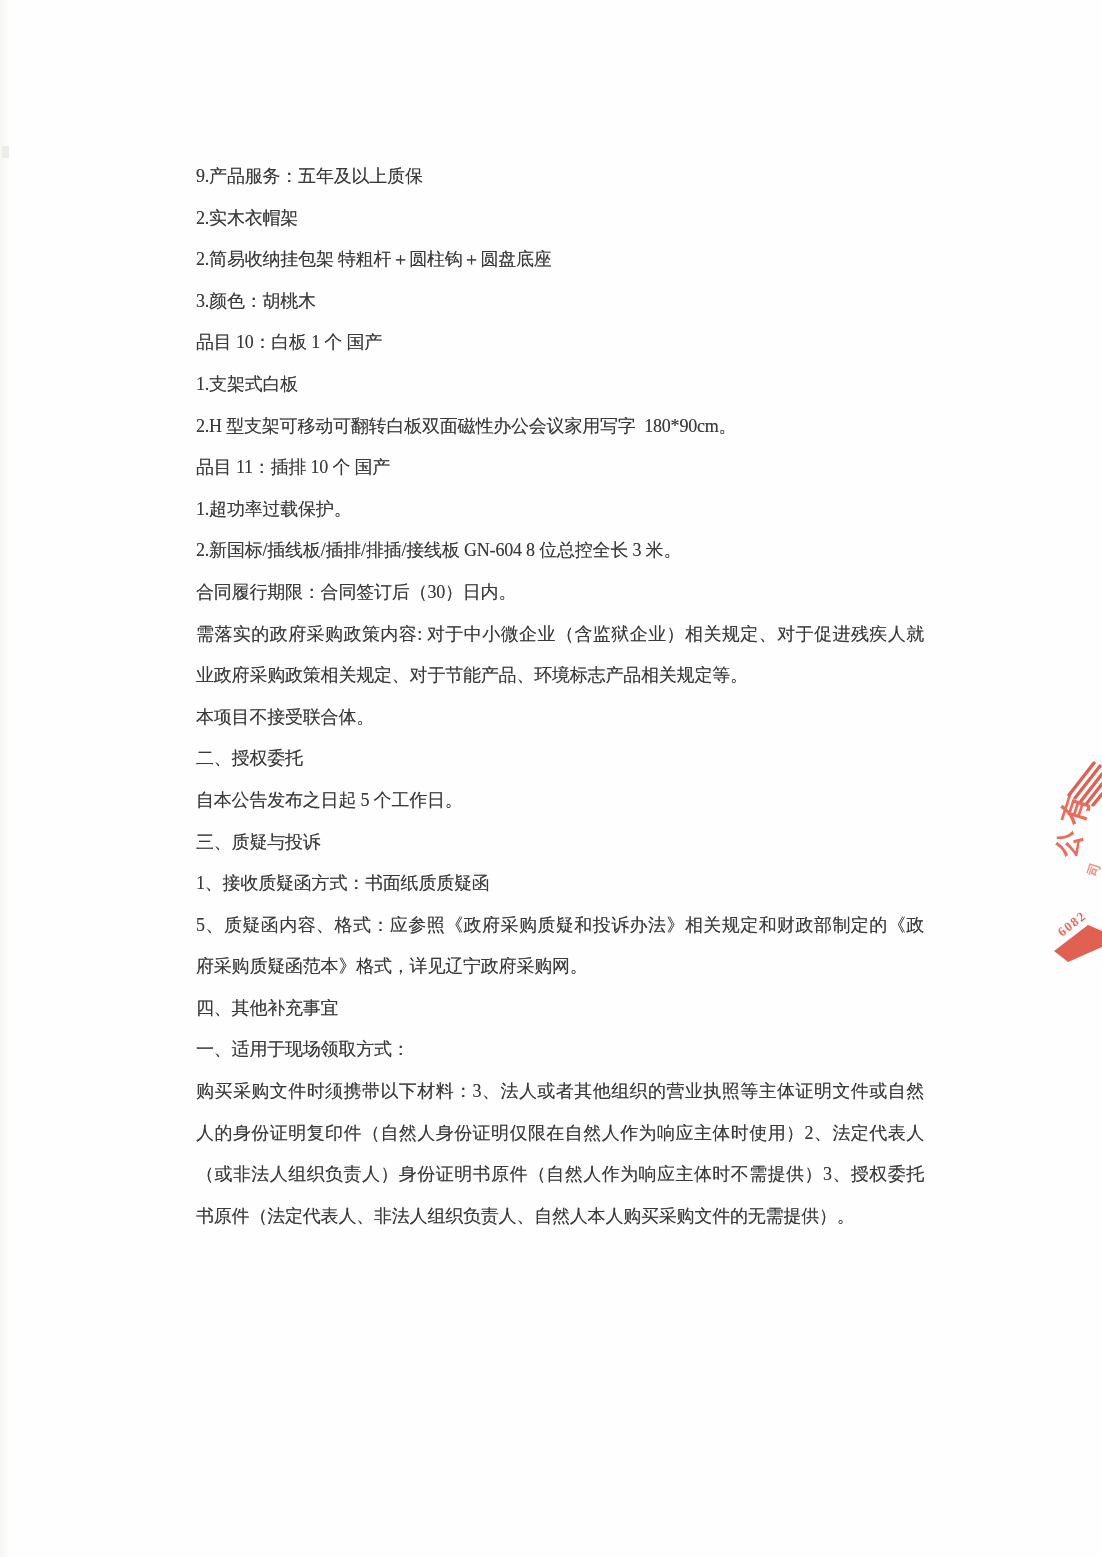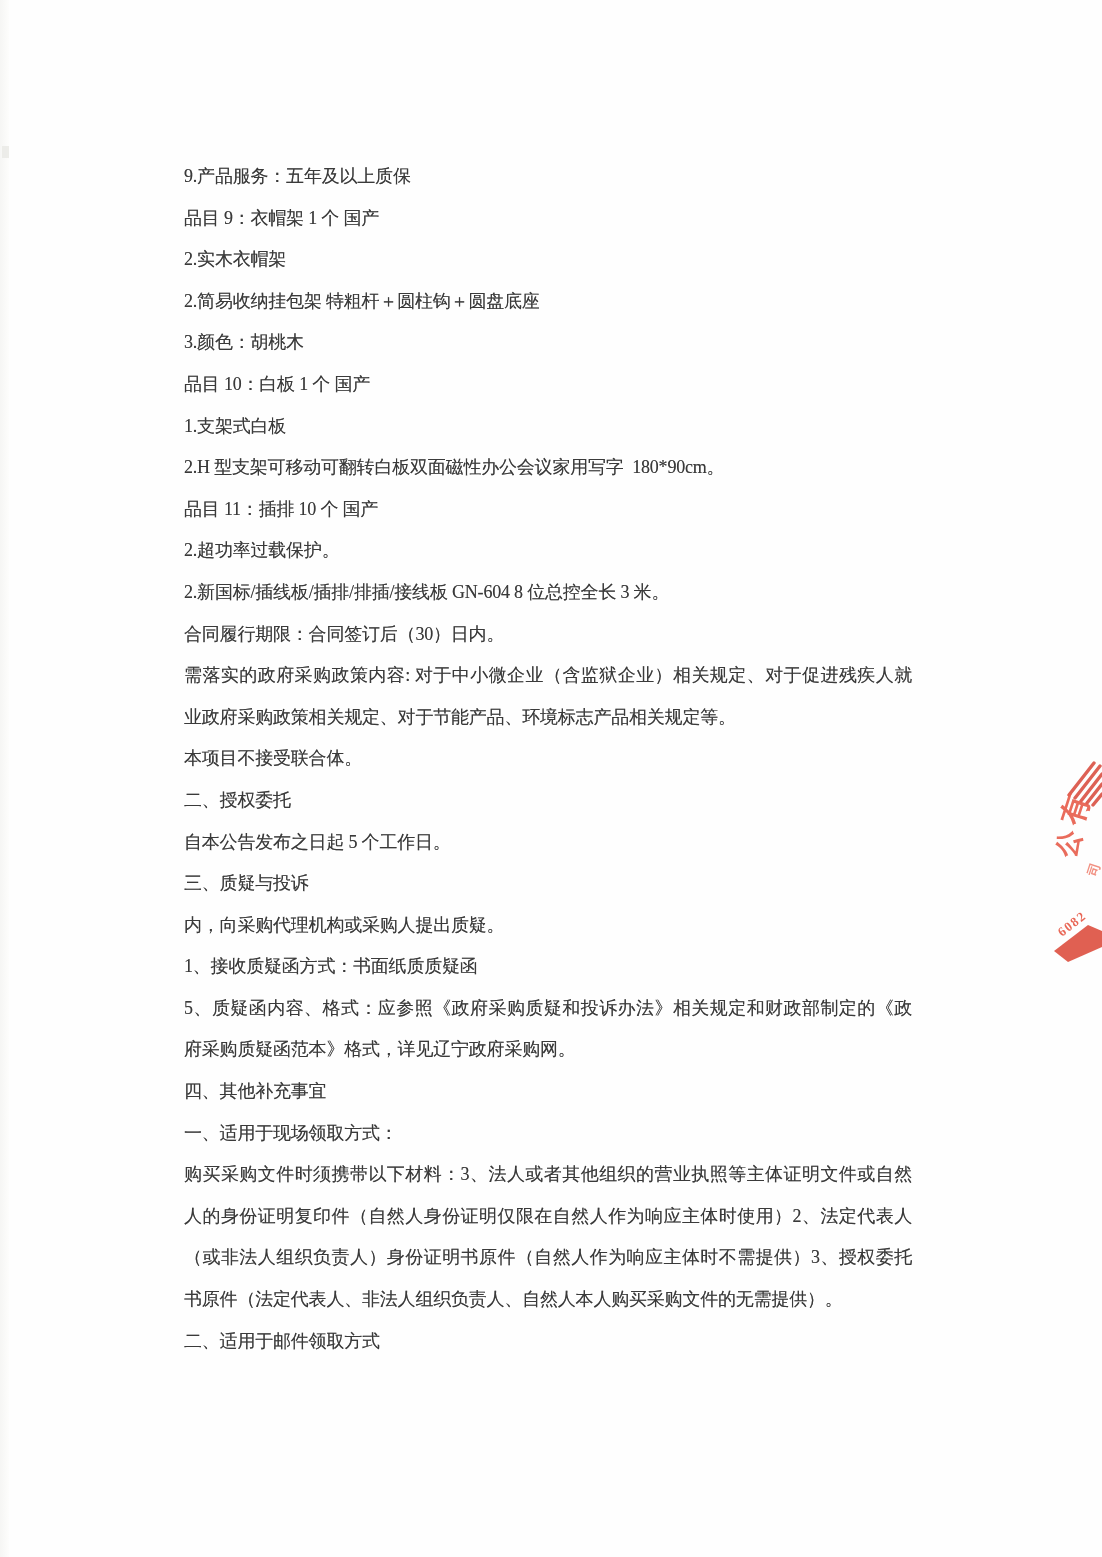--- a/index.html
+++ b/index.html
@@ -25,21 +25,21 @@
   }
   .scan-notch {
     position: absolute;
     left: 2px; top: 146px;
     width: 7px; height: 12px;
     background: #e9e9e5;
     opacity: 0.8;
   }
   .doc {
     position: absolute;
-    left: 184px;
+    left: 196px;
     top: 156px;
     width: 728px;
   }
   .line {
     margin: 0;
     height: 41.6px;
     line-height: 41.6px;
     font-size: 18px;
     letter-spacing: -0.2px;
     color: #3a3a3a;
@@ -67,48 +67,45 @@
 </head>
 <body>
 
 <div class="page">
 
   <div class="scan-edge"></div>
   <div class="scan-notch"></div>
 
   <main class="doc" id="doc-lines">
       <p class="line">9.产品服务：五年及以上质保</p>
-      <p class="line">品目 9：衣帽架 1 个 国产</p>
       <p class="line">2.实木衣帽架</p>
       <p class="line">2.简易收纳挂包架 特粗杆＋圆柱钩＋圆盘底座</p>
       <p class="line">3.颜色：胡桃木</p>
       <p class="line">品目 10：白板 1 个 国产</p>
       <p class="line">1.支架式白板</p>
       <p class="line">2.H 型支架可移动可翻转白板双面磁性办公会议家用写字  180*90cm。</p>
       <p class="line">品目 11：插排 10 个 国产</p>
-      <p class="line">2.超功率过载保护。</p>
+      <p class="line">1.超功率过载保护。</p>
       <p class="line">2.新国标/插线板/插排/排插/接线板 GN-604 8 位总控全长 3 米。</p>
       <p class="line">合同履行期限：合同签订后（30）日内。</p>
       <p class="line j">需落实的政府采购政策内容: 对于中小微企业（含监狱企业）相关规定、对于促进残疾人就</p>
       <p class="line">业政府采购政策相关规定、对于节能产品、环境标志产品相关规定等。</p>
       <p class="line">本项目不接受联合体。</p>
       <p class="line">二、授权委托</p>
       <p class="line">自本公告发布之日起 5 个工作日。</p>
       <p class="line">三、质疑与投诉</p>
-      <p class="line">内，向采购代理机构或采购人提出质疑。</p>
       <p class="line">1、接收质疑函方式：书面纸质质疑函</p>
       <p class="line j">5、质疑函内容、格式：应参照《政府采购质疑和投诉办法》相关规定和财政部制定的《政</p>
       <p class="line">府采购质疑函范本》格式，详见辽宁政府采购网。</p>
       <p class="line">四、其他补充事宜</p>
       <p class="line">一、适用于现场领取方式：</p>
       <p class="line j">购买采购文件时须携带以下材料：3、法人或者其他组织的营业执照等主体证明文件或自然</p>
       <p class="line j">人的身份证明复印件（自然人身份证明仅限在自然人作为响应主体时使用）2、法定代表人</p>
       <p class="line j">（或非法人组织负责人）身份证明书原件（自然人作为响应主体时不需提供）3、授权委托</p>
       <p class="line">书原件（法定代表人、非法人组织负责人、自然人本人购买采购文件的无需提供）。</p>
-      <p class="line">二、适用于邮件领取方式</p>
     </main>
 
   <svg class="stamp" width="60" height="210" viewBox="0 0 60 210" aria-hidden="true">
 
     <g stroke="#d94c3e" stroke-width="3.4" stroke-linecap="round" opacity="0.88">
       <line x1="27" y1="40" x2="52" y2="8"></line>
       <line x1="33" y1="43" x2="58" y2="11"></line>
       <line x1="39" y1="46" x2="60" y2="19"></line>
       <line x1="45" y1="48" x2="60" y2="29"></line>
       <line x1="51" y1="50" x2="60" y2="39"></line>

